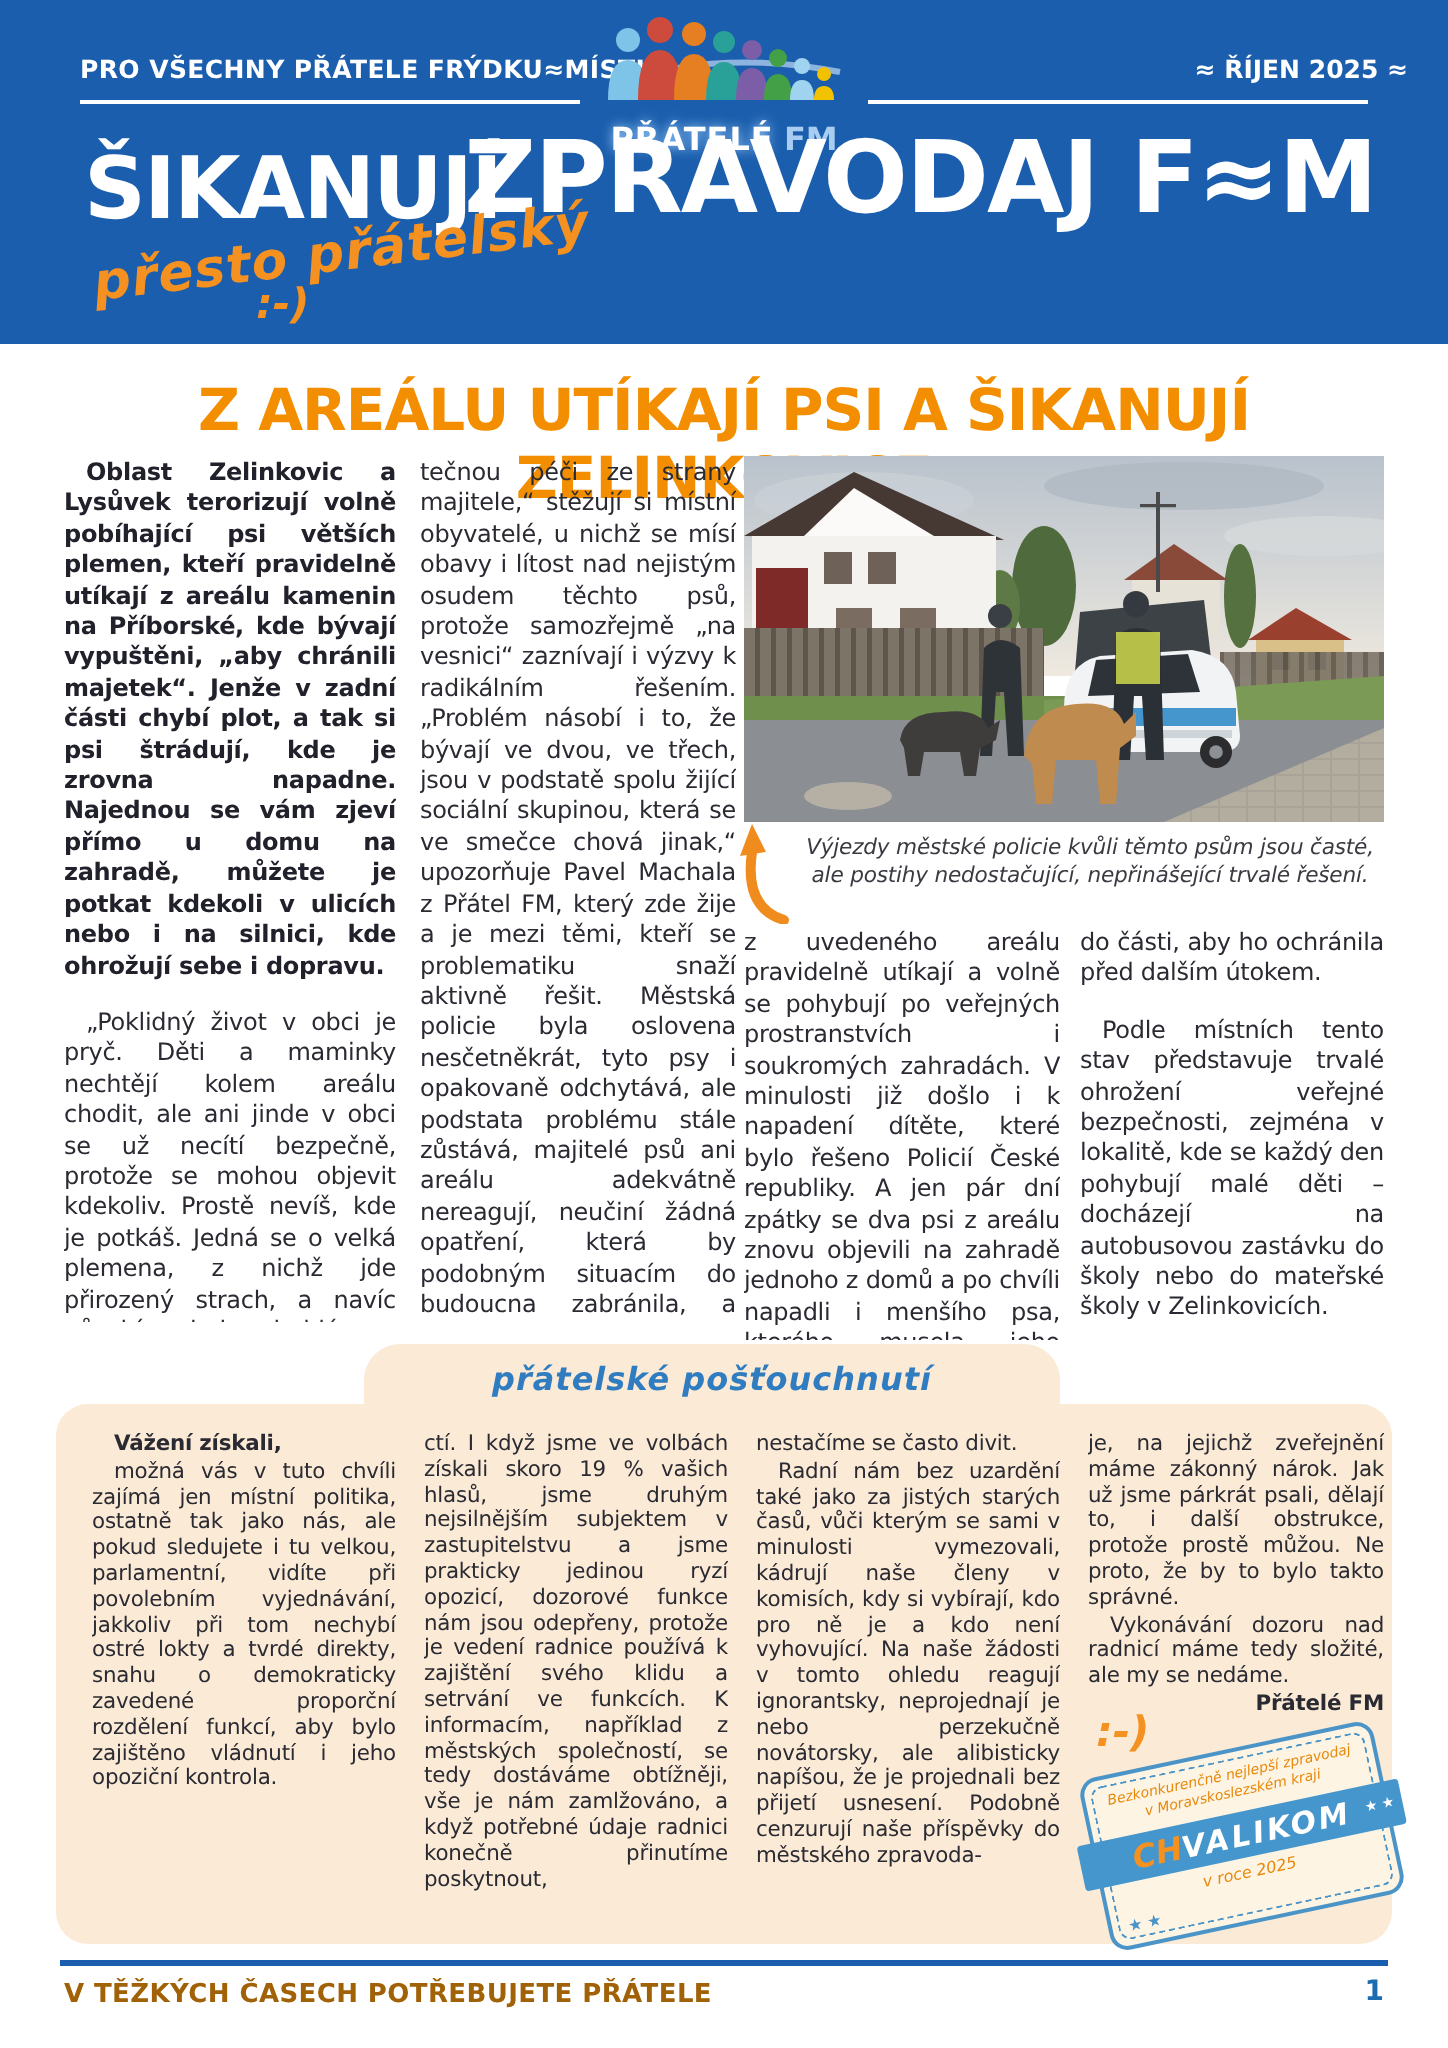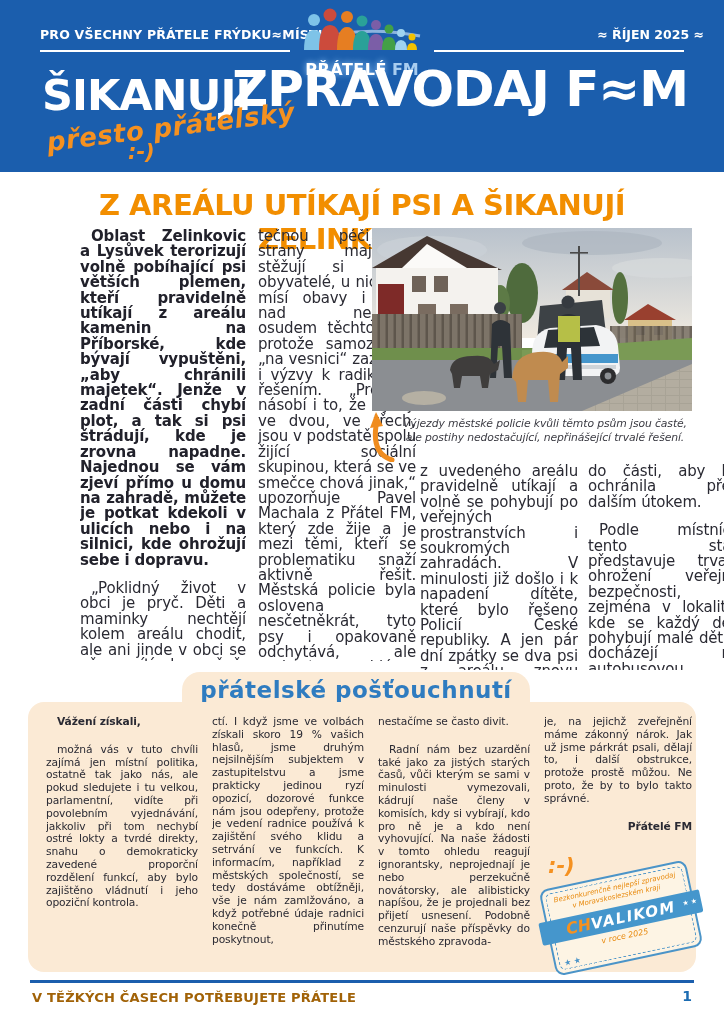--- a/index.html
+++ b/index.html
@@ -16,39 +16,39 @@
   .logo { position:absolute; left:298px; top:6px; width:128px; height:74px; text-align:center; }
   .logo-word { color:#ffffff; font-weight:bold; font-size:16px; letter-spacing:0.5px; text-shadow:0 0 6px #9fd0ff; }
   .logo-fm { color:#a8cdf0; font-weight:bold; font-size:16px; }
   .title-opozicni { position:absolute; left:42px; top:70px; color:#ffffff; font-weight:bold; font-size:43px; letter-spacing:-1px; }
   .title-main { position:absolute; left:232px; top:60px; color:#ffffff; font-weight:bold; font-size:50px; letter-spacing:-1px; }
   .title-hand { position:absolute; left:46px; top:112px; color:#f59120; font-size:26px; font-style:italic; font-weight:bold; transform:rotate(-7deg); letter-spacing:0.5px; }
   .title-smiley { position:absolute; left:128px; top:140px; color:#f59120; font-size:21px; font-style:italic; font-weight:bold; }
 
   
   .headline { position:absolute; left:0; top:188px; width:724px; text-align:center; color:#f28e00; font-size:29px; font-weight:800; letter-spacing:-0.5px; }
-  .col { position:absolute; font-size:15px; line-height:15.4px; color:#2a2a33; text-align:justify; letter-spacing:-0.15px; overflow:hidden;margin-left:48px; }
+  .col { position:absolute; font-size:12px; line-height:15.4px; color:#2a2a33; text-align:justify; letter-spacing:-0.15px; overflow:hidden; }
   .col p { margin:0; }
   .col p + p { margin-top:13px; }
   .indent { text-indent:11px; }
   .lead { font-weight:bold; color:#21212b; }
   .col1 { left:32px; top:229px; width:166px; height:432px; }
   .col2 { left:210px; top:229px; width:158px; height:432px; }
   .col3 { left:372px; top:464px; width:158px; height:206px; }
   .col4 { left:540px; top:464px; width:152px; height:206px; }
   .photo { position:absolute; left:372px; top:228px; width:320px; height:183px; overflow:hidden; }
   .caption { position:absolute; left:398px; top:417px; width:294px; text-align:center; font-size:10.8px; line-height:14px; font-style:italic; color:#3a3a42; letter-spacing:-0.1px; }
   .cap-arrow { position:absolute; left:370px; top:410px; width:28px; height:52px; }
 
   
   .fbox-tab { position:absolute; left:182px; top:672px; width:348px; height:36px; background:#fbead5; border-radius:18px 18px 0 0; text-align:center; }
-  .fbox-title { color:#2f7cc0; font-size:23px; font-weight:bold; line-height:36px; letter-spacing:0.5px; }
+  .fbox-title { color:#2f7cc0; font-size:16px; font-weight:bold; font-style:italic; line-height:36px; letter-spacing:0.5px; }
   .fbox { position:absolute; left:28px; top:702px; width:668px; height:270px; background:#fbead5; border-radius:16px; }
   .bcol { position:absolute; font-size:10.7px; line-height:12.8px; color:#2a2a33; text-align:justify; letter-spacing:-0.1px; overflow:hidden; }
-  .bcol p + p { margin-top:15px; }
+  .bcol p + p { margin-top:1px; }
   .bcol1 { left:46px;  top:716px; width:152px; height:246px; }
   .bcol2 { left:212px; top:716px; width:152px; height:246px; }
   .bcol3 { left:378px; top:716px; width:152px; height:246px; }
   .bcol4 { left:544px; top:716px; width:148px; height:150px; }
   .salut { font-weight:bold; text-indent:11px; }
   .signature { text-align:right; font-weight:bold; margin-top:2px; }
   .box-smiley { position:absolute; left:548px; top:854px; color:#f59120; font-size:21px; font-weight:bold; font-style:italic; }
 
   
   .stamp { position:absolute; left:546px; top:874px; width:150px; height:88px; transform:rotate(-12deg); background:#fdf4e4; border:2px solid #4b94c8; border-radius:9px; box-shadow:0 0 0 1px #fdf4e4 inset; }
@@ -226,20 +226,21 @@
 </div>
 <div class="bcol bcol2">
   <p>ctí. I když jsme ve volbách získali skoro 19 % vašich hlasů, jsme druhým nejsilnějším subjektem v zastupitelstvu a jsme prakticky jedinou ryzí opozicí, dozorové funkce nám jsou odepřeny, protože je vedení radnice používá k zajištění svého klidu a setrvání ve funkcích. K informacím, například z městských společností, se tedy dostáváme obtížněji, vše je nám zamlžováno, a když potřebné údaje radnici konečně přinutíme poskytnout,</p>
 </div>
 <div class="bcol bcol3">
   <p>nestačíme se často divit.</p>
   <p class="indent">Radní nám bez uzardění také jako za jistých starých časů, vůči kterým se sami v minulosti vymezovali, kádrují naše členy v komisích, kdy si vybírají, kdo pro ně je a kdo není vyhovující. Na naše žádosti v tomto ohledu reagují ignorantsky, neprojednají je nebo perzekučně novátorsky, ale alibisticky napíšou, že je projednali bez přijetí usnesení. Podobně cenzurují naše příspěvky do městského zpravoda-</p>
 </div>
 <div class="bcol bcol4">
   <p>je, na jejichž zveřejnění máme zákonný nárok. Jak už jsme párkrát psali, dělají to, i další obstrukce, protože prostě můžou. Ne proto, že by to bylo takto správné.</p>
+  <p class="indent">Vykonávání dozoru nad radnicí máme tedy složité, ale my se nedáme.</p>
   <p class="signature">Přátelé FM</p>
 </div>
 
 <div class="box-smiley">:-)</div>
 
 <div class="stamp">
   <div class="stamp-inner"></div>
   <div class="stamp-top">
     <div>Bezkonkurenčně nejlepší zpravodaj</div>
     <div>v Moravskoslezském kraji</div>

